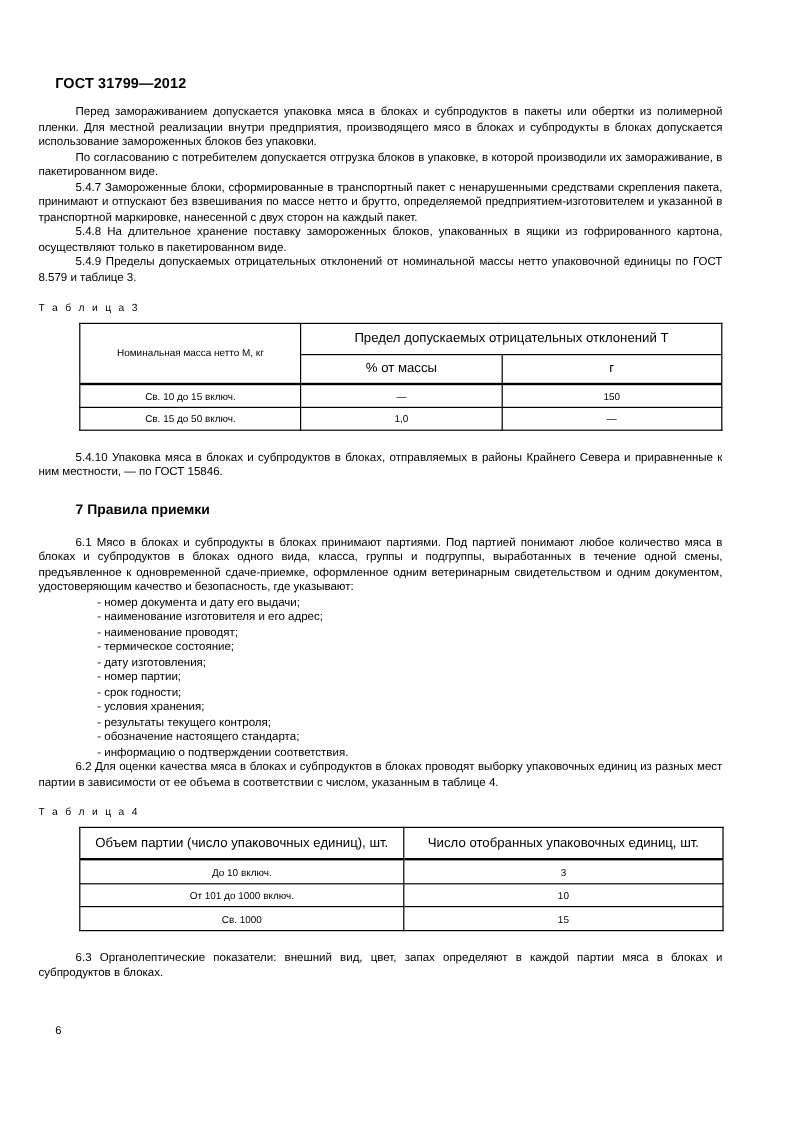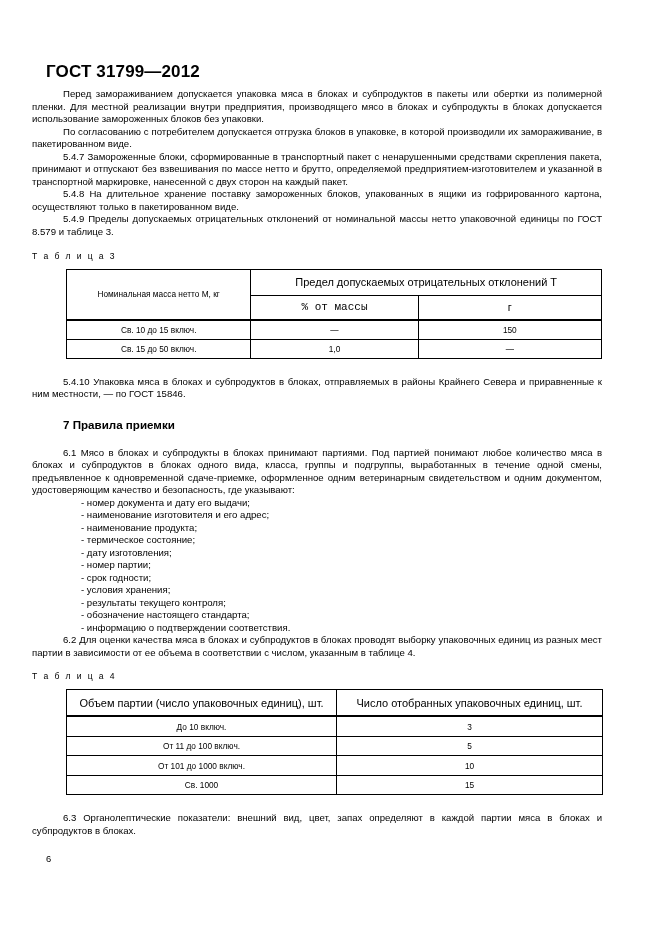--- a/index.html
+++ b/index.html
@@ -21,21 +21,21 @@
     left: 0; top: 0;
     width: 661px;
     height: 936px;
   }
 
   
   .doc-header {
     position: absolute;
     left: 46px;
     top: 62px;
-    font-size: 17px;
+    font-size: 12px;
     font-weight: bold;
     letter-spacing: 0.15px;
     white-space: nowrap;
   }
 
   
   .content {
     position: absolute;
     left: 32px;
     top: 88px;
@@ -114,21 +114,21 @@
     border-top: 2.2px solid #000000;
   }
   table.gost .outer-left   { border-left: 1.6px solid #000; }
   table.gost .outer-right  { border-right: 1.6px solid #000; }
   table.gost .outer-top    { border-top: 1.6px solid #000; }
   table.gost .outer-bottom { border-bottom: 1.6px solid #000; }
 
   
   #table-3 { width: 536px; margin-left: 34px; }
   #table-3 .c1 { width: 182px; }
-  #table-3 .c2 { width: 165px; font-family: Liberation Mono, monospace; }
+  #table-3 .c2 { width: 165px; }
   #table-3 .c3 { width: 181px; }
   #table-3 td.h-merge { height: 25px; }
   #table-3 td.h-sub   { height: 23px; }
   #table-3 td.h-tall  { height: 48px; }
   #table-3 td.h-data  { height: 18px; }
 
   
   #table-4 { width: 536px; margin-left: 34px; }
   #table-4 .d1 { width: 270px; }
   #table-4 .d2 { width: 266px; }
@@ -204,21 +204,21 @@
 
     <h2 class="section-head">7  Правила приемки</h2>
 
     <div class="gap-after-head"></div>
 
     <p class="body-par">6.1  Мясо в блоках и субпродукты в блоках принимают партиями. Под партией понимают любое количество мяса в блоках и субпродуктов в блоках одного вида, класса, группы и подгруппы, выработанных в течение одной смены, предъявленное к одновременной сдаче-приемке, оформленное одним ветеринарным свидетельством и одним документом, удостоверяющим качество и безопасность, где указывают:</p>
 
     <ul class="dash-list">
       <li>- номер документа и дату его выдачи;</li>
       <li>- наименование изготовителя и его адрес;</li>
-      <li>- наименование продукта;</li>
+      <li>- наименование проводят;</li>
       <li>- термическое состояние;</li>
       <li>- дату изготовления;</li>
       <li>- номер партии;</li>
       <li>- срок годности;</li>
       <li>- условия хранения;</li>
       <li>- результаты текущего контроля;</li>
       <li>- обозначение настоящего стандарта;</li>
       <li>- информацию о подтверждении соответствия.</li>
     </ul>
 
@@ -238,24 +238,20 @@
       <tbody>
         <tr>
           <td class="hdr h-head outer-left outer-top">Объем партии (число упаковочных единиц), шт.</td>
           <td class="hdr h-head outer-right outer-top">Число отобранных упаковочных единиц, шт.</td>
         </tr>
         <tr>
           <td class="h-row thick-top outer-left left-cell">До 10 включ.</td>
           <td class="h-row thick-top outer-right">3</td>
         </tr>
         <tr>
-          <td class="h-row outer-left left-cell">От 11 до 100 включ.</td>
-          <td class="h-row outer-right">5</td>
-        </tr>
-        <tr>
           <td class="h-row outer-left left-cell">От 101 до 1000 включ.</td>
           <td class="h-row outer-right">10</td>
         </tr>
         <tr>
           <td class="h-row outer-left outer-bottom left-cell">Св. 1000</td>
           <td class="h-row outer-right outer-bottom">15</td>
         </tr>
       </tbody>
     </table>
 

